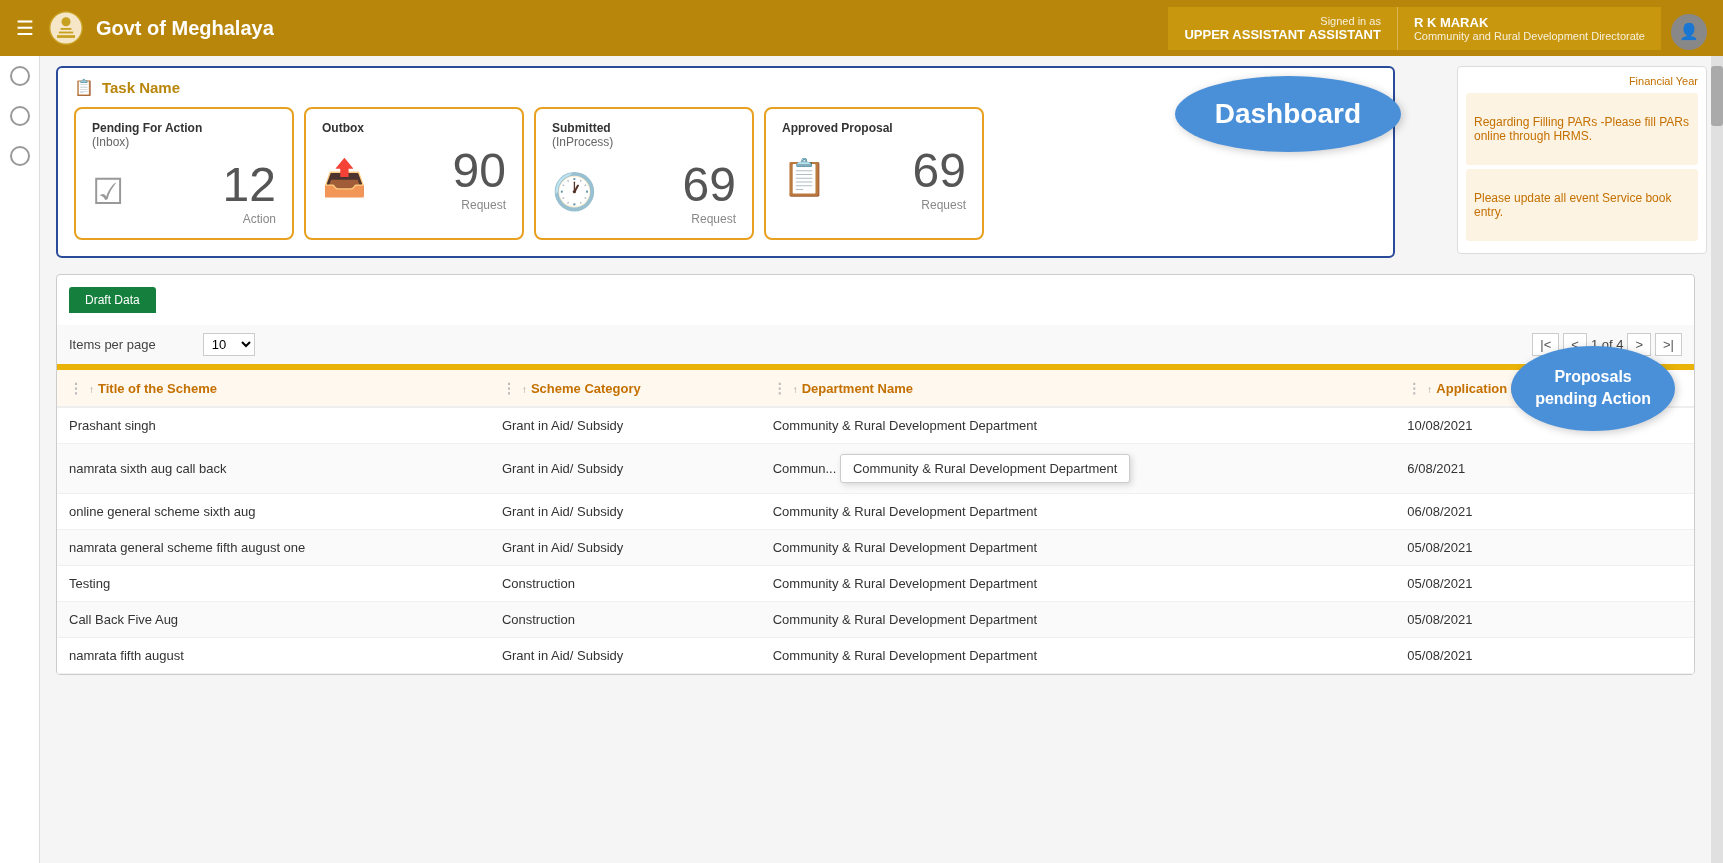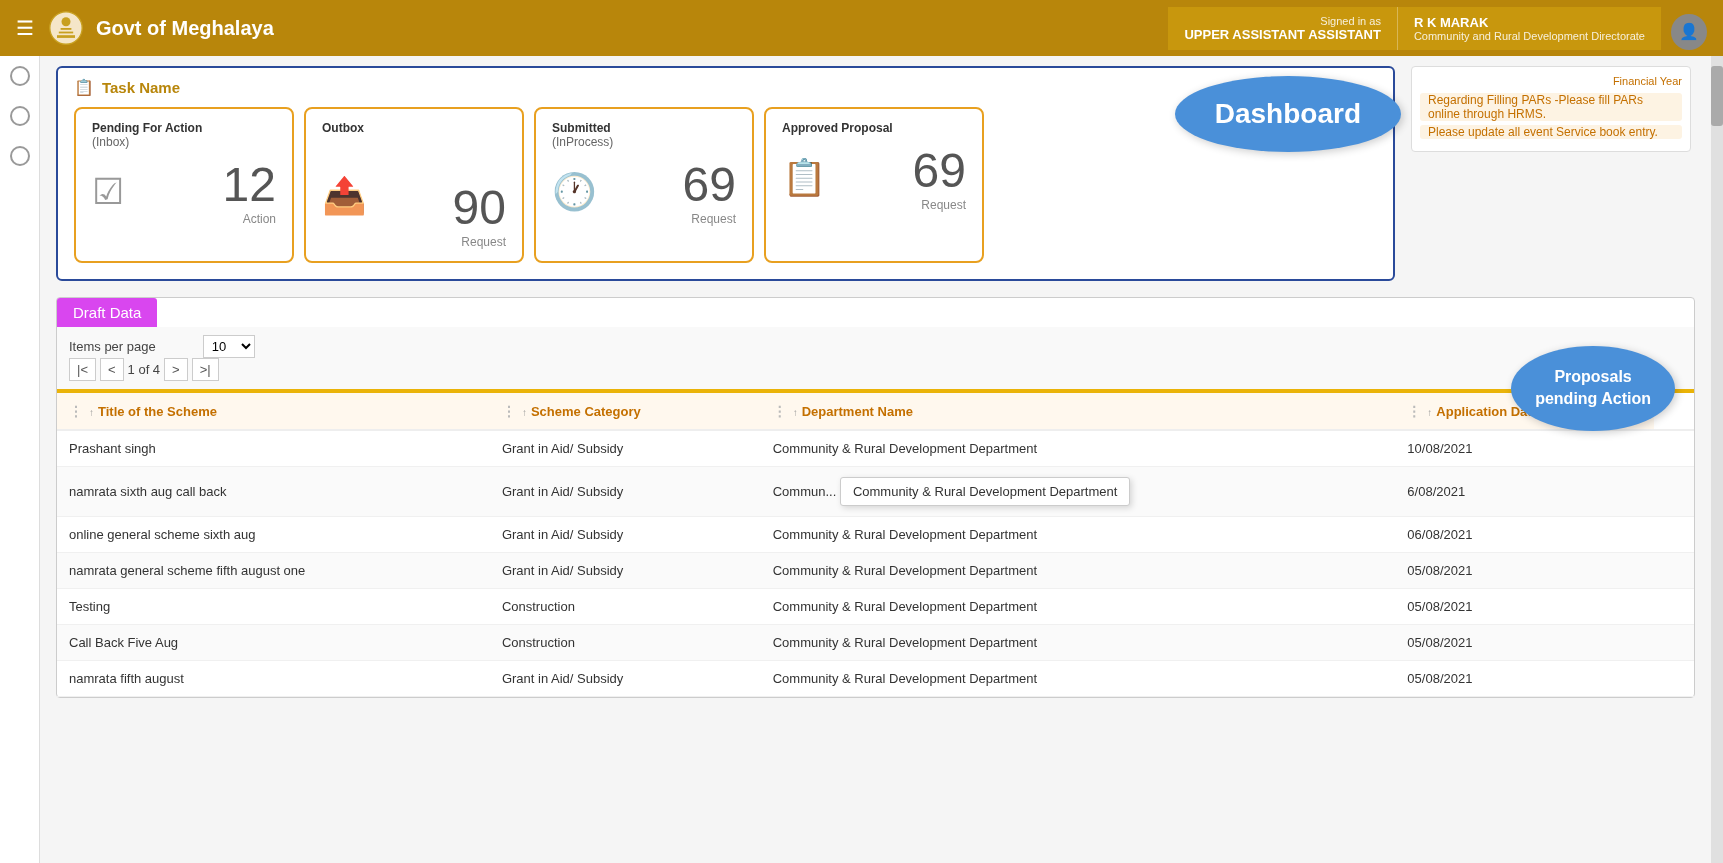--- a/index.html
+++ b/index.html
@@ -211,52 +211,52 @@
       font-size: 12px;
     }
     .notice-year {
       color: #b8860b;
       font-size: 11px;
       margin-bottom: 6px;
       text-align: right;
     }
     .notice-item {
       background: #fdf3e3;
-      padding: 0 8px;
+      padding: 22px 8px;
       margin-bottom: 4px;
       border-radius: 3px;
       color: #c47000;
       font-size: 12px;
     }
 
     
     .draft-section {
       background: white;
       border: 1px solid #ccc;
       border-radius: 4px;
       margin-top: 4px;
     }
     .draft-tab {
-      background: #d946ef;
+      background: #15803d;
       color: white;
       padding: 6px 16px;
       display: inline-block;
-      font-size: 15px;
+      font-size: 12px;
       border-radius: 3px 3px 0 0;
-      margin: 0;
+      margin: 12px;
     }
 
     
     .table-controls {
       display: flex;
+      align-items: center;
       justify-content: space-between;
       padding: 8px 12px;
       background: #f9f9f9;
-      border-bottom: 4px solid #eab308;
-      flex-direction: column;
+      border-bottom: 6px solid #eab308;
     }
     .items-per-page {
       display: flex;
       align-items: center;
       gap: 8px;
       font-size: 13px;
       color: #444;
     }
     .items-per-page select {
       border: 1px solid #ccc;
@@ -398,21 +398,21 @@
         <div class="card-count">12</div>
         <div class="card-label">Action</div>
       </div>
     </div>
   </div>
           <div class="card">
     <div class="card-title">Outbox</div>
 
     <div class="card-body">
       <div class="card-icon" style="font-size:36px;">📤</div>
-      <div style="text-align:right;margin-top:37px;">
+      <div style="text-align:right;">
         <div class="card-count">90</div>
         <div class="card-label">Request</div>
       </div>
     </div>
   </div>
           <div class="card">
     <div class="card-title">Submitted</div>
     <div class="card-subtitle">(InProcess)</div>
     <div class="card-body">
       <div class="card-icon" style="font-size:36px;">🕐</div>
@@ -429,21 +429,21 @@
       <div class="card-icon" style="font-size:36px;">📋</div>
       <div style="text-align:right;">
         <div class="card-count">69</div>
         <div class="card-label">Request</div>
       </div>
     </div>
   </div>
         </div>
     </div>
 
-    <div class="notices-panel" id="notices-container" style="position:absolute;right:20px;top:10px;width:280px;">
+    <div class="notices-panel" id="notices-container" style="position:absolute;right:4px;top:10px;width:250px;">
       <div class="notice-year" style="color:#c47000;text-align:right;font-size:11px;margin-bottom:6px;"> Financial Year</div>
       <div id="notice-items-container">
           <div class="notice-item">Regarding Filling PARs -Please fill PARs online through HRMS.</div>
           <div class="notice-item">Please update all event Service book entry.</div>
         </div>
     </div>
 
     <div style="position:absolute;right:36px;top:290px;z-index:20;background:#4a90d9;color:white;font-size:16px;font-weight:bold;border-radius:50%;padding:20px 24px;text-align:center;box-shadow:2px 2px 8px rgba(0,0,0,0.2);line-height:1.4;">Proposals<br>pending Action</div>
 
     <div class="draft-section" style="margin-top:16px;">

